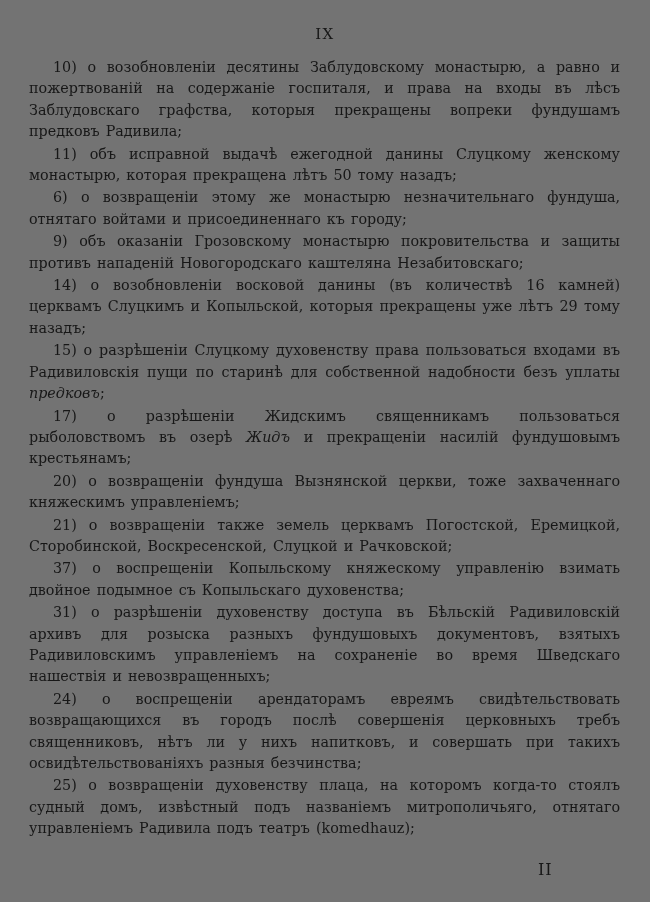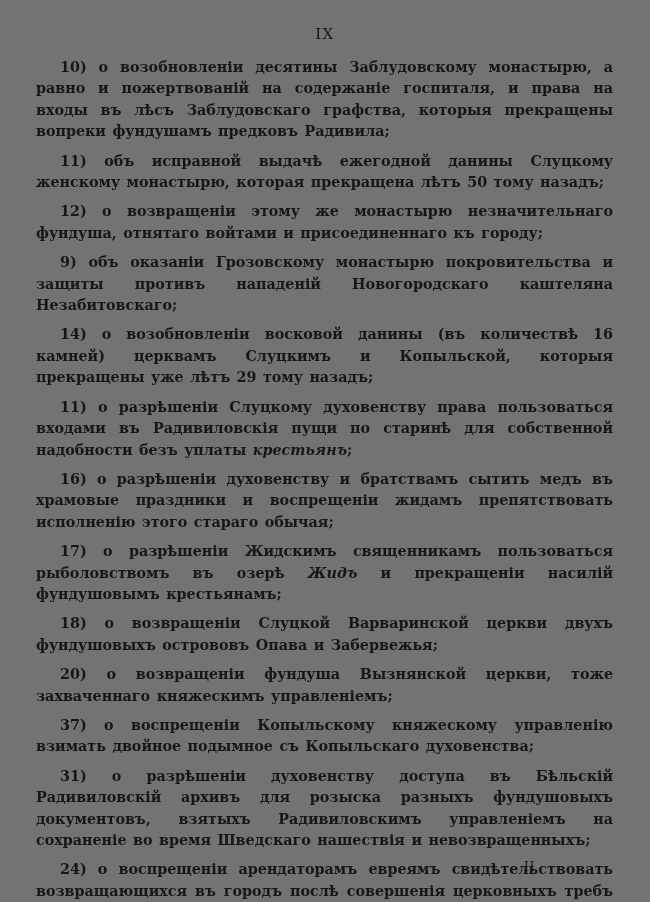--- a/index.html
+++ b/index.html
@@ -26,53 +26,51 @@
     font-weight: normal;
   }
   .text-block {
     margin: 14px 29px 0 28px;
     font-size: 14.3px;
     line-height: 21.4px;
     text-align: justify;
     word-spacing: 1.5px;
   }
   .para {
-    margin: 8px;
+    margin: 1px;
     text-indent: 24px;
-    font-weight: bold;
   }
   .it {
     font-style: italic;
   }
   .signature-mark {
     position: absolute;
-    left: 524px;
+    left: 538px;
     top: 860px;
-    font-size: 12px;
+    font-size: 16px;
     letter-spacing: 1px;
   }
 </style>
 </head>
 <body>
 
 <div class="page">
 
   <div class="page-number">IX</div>
 
   <div class="text-block">
     <p class="para"><span>10) о возобновленіи десятины Заблудовскому монастырю, а равно и пожертвованій на содержаніе госпиталя, и права на входы въ лѣсъ Заблудовскаго графства, которыя прекращены вопреки фундушамъ предковъ Радивила;</span><span class="it"></span><span></span></p>
     <p class="para"><span>11) объ исправной выдачѣ ежегодной данины Слуцкому женскому монастырю, которая прекращена лѣтъ 50 тому назадъ;</span><span class="it"></span><span></span></p>
-    <p class="para"><span>12) о возвращеніи этому же монастырю незначительнаго фундуша, отнятаго войтами и присоединеннаго къ городу;</span><span class="it"></span><span></span></p>
+    <p class="para"><span>6) о возвращеніи этому же монастырю незначительнаго фундуша, отнятаго войтами и присоединеннаго къ городу;</span><span class="it"></span><span></span></p>
     <p class="para"><span>9) объ оказаніи Грозовскому монастырю покровительства и защиты противъ нападеній Новогородскаго каштеляна Незабитовскаго;</span><span class="it"></span><span></span></p>
     <p class="para"><span>14) о возобновленіи восковой данины (въ количествѣ 16 камней) церквамъ Слуцкимъ и Копыльской, которыя прекращены уже лѣтъ 29 тому назадъ;</span><span class="it"></span><span></span></p>
-    <p class="para"><span>11) о разрѣшеніи Слуцкому духовенству права пользоваться входами въ Радивиловскія пущи по старинѣ для собственной надобности безъ уплаты </span><span class="it">крестьянъ</span><span>;</span></p>
-    <p class="para"><span>16) о разрѣшеніи духовенству и братствамъ сытить медъ въ храмовые праздники и воспрещеніи жидамъ препятствовать исполненію этого стараго обычая;</span><span class="it"></span><span></span></p>
+    <p class="para"><span>15) о разрѣшеніи Слуцкому духовенству права пользоваться входами въ Радивиловскія пущи по старинѣ для собственной надобности безъ уплаты </span><span class="it">предковъ</span><span>;</span></p>
     <p class="para"><span>17) о разрѣшеніи Жидскимъ священникамъ пользоваться рыболовствомъ въ озерѣ </span><span class="it">Жидъ</span><span> и прекращеніи насилій фундушовымъ крестьянамъ;</span></p>
-    <p class="para"><span>18) о возвращеніи Слуцкой Варваринской церкви двухъ фундушовыхъ острововъ Опава и Забервежья;</span><span class="it"></span><span></span></p>
     <p class="para"><span>20) о возвращеніи фундуша Вызнянской церкви, тоже захваченнаго княжескимъ управленіемъ;</span><span class="it"></span><span></span></p>
+    <p class="para"><span>21) о возвращеніи также земель церквамъ Погостской, Еремицкой, Сторобинской, Воскресенской, Слуцкой и Рачковской;</span><span class="it"></span><span></span></p>
     <p class="para"><span>37) о воспрещеніи Копыльскому княжескому управленію взимать двойное подымное съ Копыльскаго духовенства;</span><span class="it"></span><span></span></p>
     <p class="para"><span>31) о разрѣшеніи духовенству доступа въ Бѣльскій Радивиловскій архивъ для розыска разныхъ фундушовыхъ документовъ, взятыхъ Радивиловскимъ управленіемъ на сохраненіе во время Шведскаго нашествія и невозвращенныхъ;</span><span class="it"></span><span></span></p>
     <p class="para"><span>24) о воспрещеніи арендаторамъ евреямъ свидѣтельствовать возвращающихся въ городъ послѣ совершенія церковныхъ требъ священниковъ, нѣтъ ли у нихъ напитковъ, и совершать при такихъ освидѣтельствованіяхъ разныя безчинства;</span><span class="it"></span><span></span></p>
     <p class="para"><span>25) о возвращеніи духовенству плаца, на которомъ когда-то стоялъ судный домъ, извѣстный подъ названіемъ митрополичьяго, отнятаго управленіемъ Радивила подъ театръ (komedhauz);</span><span class="it"></span><span></span></p>
   </div>
 
   <div class="signature-mark">II</div>
 
 </div>
 

